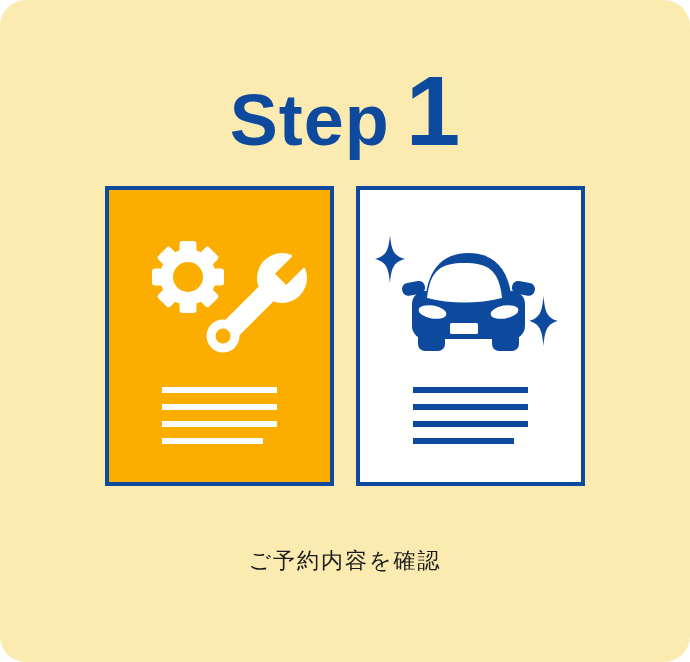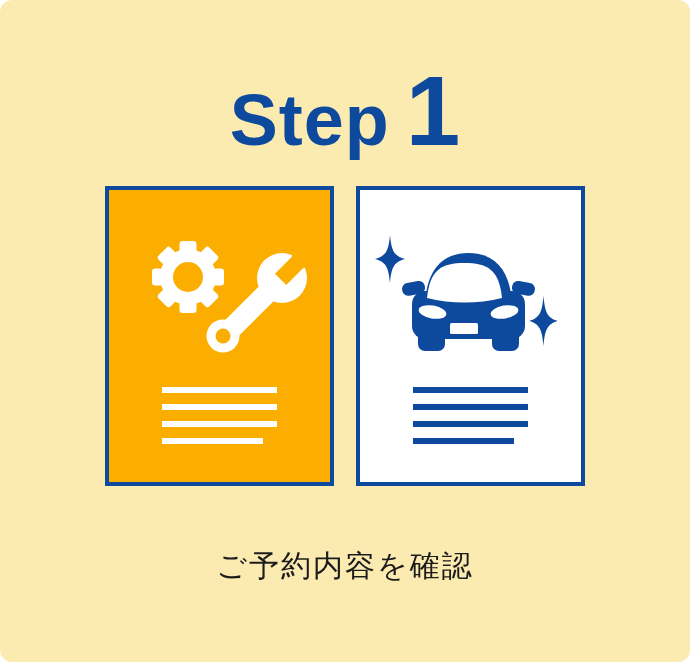--- a/index.html
+++ b/index.html
@@ -11,21 +11,21 @@
   }
   *{margin:0;padding:0;box-sizing:border-box;}
   html,body{background:#FFFFFF;}
   body{
     width:690px;height:662px;
     font-family:"Liberation Sans","DejaVu Sans",sans-serif;
   }
   .panel{
     width:690px;height:662px;
     background:var(--panel-bg);
-    border-radius:12px;
+    border-radius:26px;
     overflow:hidden;
   }
   .title{
     padding-top:62px;
     text-align:center;
     color:var(--accent-blue);
     font-weight:bold;
     line-height:1.0;
   }
   .step-word{
@@ -62,21 +62,21 @@
   }
   .lines-white{margin-top:27px;}
   .lines-blue{margin-top:25px;}
   .line{height:6px;width:115px;}
   .line.short{width:101px;}
   .lines-white .line{background:#FFFFFF;}
   .lines-blue .line{background:var(--accent-blue);}
   .caption{
     margin-top:60px;
     text-align:center;
-    font-size:30px;
+    font-size:22px;
     font-weight:500;
     letter-spacing:2px;
     color:var(--caption-color);
   }
   .blue-fill{fill:var(--accent-blue);}
   .white-fill{fill:#FFFFFF;}
 </style>
 </head>
 <body>
 

